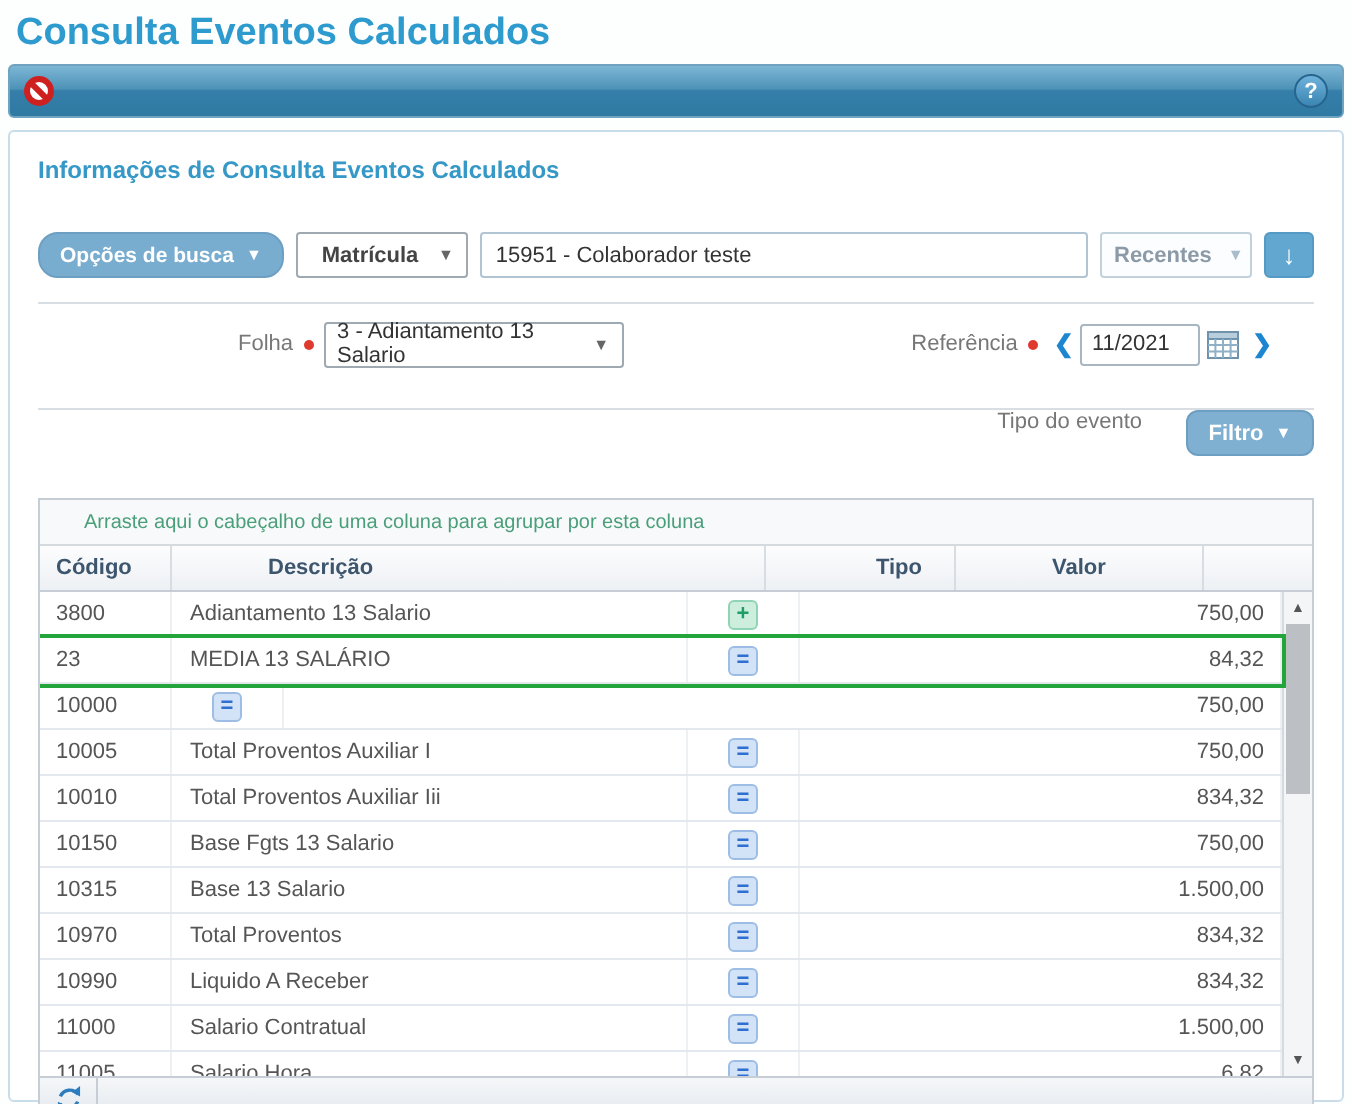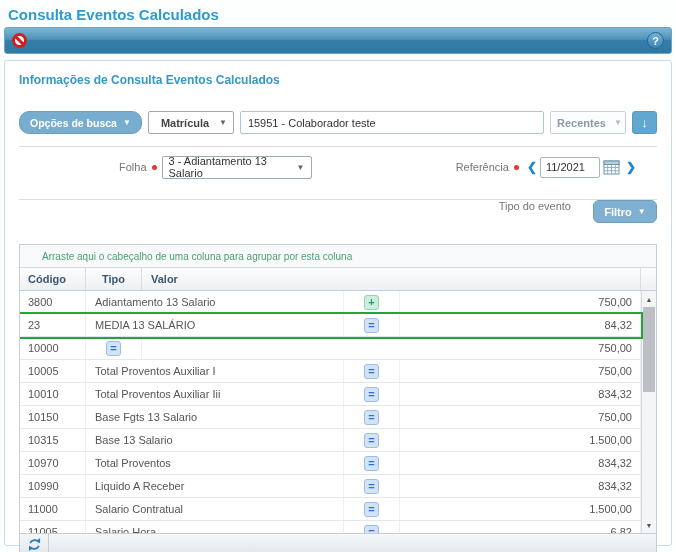--- a/index.html
+++ b/index.html
@@ -1,19 +1,19 @@
 <!DOCTYPE html>
 <html><head>
 <meta charset="utf-8">
 <style>
   * { margin:0; padding:0; box-sizing:border-box; }
   html,body { width:676px; height:552px; overflow:hidden; background:#fdfefe;
               font-family:"Liberation Sans", sans-serif; }
 
-  .page-title { color:#2e9bcf; font-size:15px; font-weight:bold; padding:6px 0 4px 8px; }
+  .page-title { color:#2e9bcf; font-size:19px; font-weight:bold; padding:6px 0 4px 8px; }
 
   
   .toolbar { margin:0 4px; height:27px; border-radius:3px; border:1px solid #6fa3c0;
              background:linear-gradient(#7db6d5 0%, #4e93b8 45%, #347ea9 50%, #2f7aa3 100%);
              display:flex; align-items:center; padding:0 7px; }
   .no-icon { width:15px; height:15px; border-radius:50%; border:3px solid #cf2020;
              position:relative; background:#fff; }
   .no-icon::after { content:""; position:absolute; left:50%; top:50%; width:13px; height:3px;
              background:#cf2020; transform:translate(-50%,-50%) rotate(45deg); }
   .help-icon { margin-left:auto; width:17px; height:17px; border-radius:50%;
@@ -67,21 +67,21 @@
               font-size:11px; color:#777; }
   .filtro-btn { width:64px; height:23px; border-radius:6px; margin-left:22px;
                 font-size:11px; background:#7fb0d2; }
 
   
   .grid { margin-top:6px; border:1px solid #c6cdd4; font-size:11px; }
   .group-hint { height:23px; background:#f7f9fa; border-bottom:1px solid #d4dade;
                 color:#4a9f7a; font-size:10px; display:flex; align-items:center;
                 padding-left:22px; }
   .grid-header { display:flex; height:23px; background:linear-gradient(#fdfdfe,#edf0f4);
-                 border-bottom:1px solid #c6cdd4; font-weight:bold; color:#3d566e; }
+                 border-bottom:1px solid #c6cdd4; font-weight:bold; color:#3d566e;gap:39px; }
   .grid-header .cell { border-right:1px solid #d7dde3; display:flex; align-items:center; }
   .hcell-stub { width:15px; }
   .c-codigo { width:66px; padding-left:8px; }
   .c-desc   { width:258px; padding-left:9px; }
   .c-tipo   { width:56px; justify-content:center; display:flex; align-items:center; }
   .c-valor  { flex:1; justify-content:flex-end; text-align:right; padding-right:8px; }
 
   .grid-body { position:relative; height:242px; overflow:hidden; }
   .rows { margin-right:15px; }
   .grid-row { display:flex; height:23px; border-bottom:1px solid #e3e8ee; color:#555;
@@ -177,20 +177,21 @@
       <span>Filtro</span>
       <span class="arrow-glyph">▼</span>
     </div>
   </div>
 
   <div class="grid">
     <div class="group-hint">Arraste aqui o cabeçalho de uma coluna para agrupar por esta coluna</div>
 
     <div class="grid-header">
       <div class="cell c-codigo">Código</div>
+      <div class="cell c-desc">Descrição</div>
       <div class="cell c-tipo">Tipo</div>
       <div class="cell c-valor" style="justify-content:flex-start; padding-left:9px;">Valor</div>
       <div class="hcell-stub"></div>
     </div>
 
     <div class="grid-body">
       <div class="rows">
   <div class="grid-row">
     <div class="cell c-codigo">3800</div>
     <div class="cell c-desc">Adiantamento 13 Salario</div>

